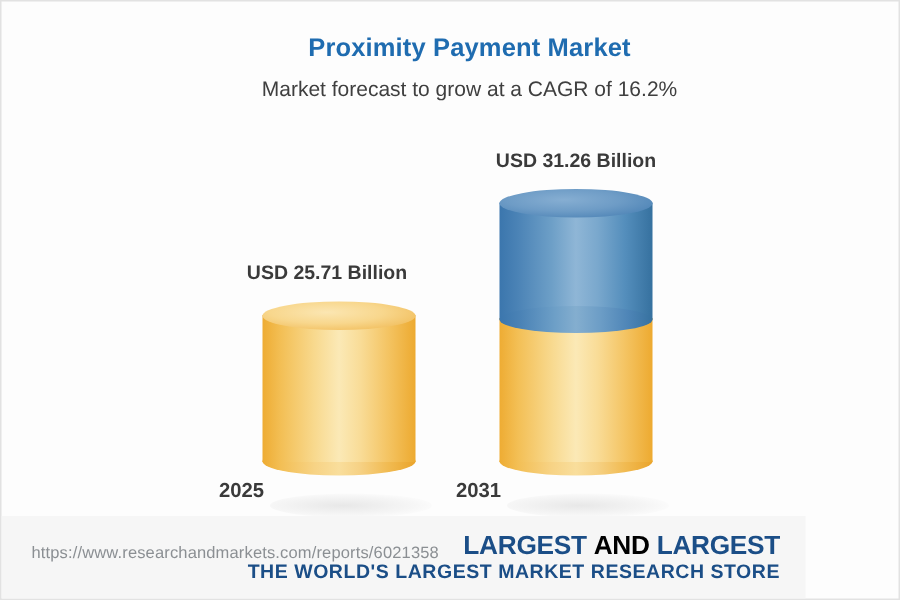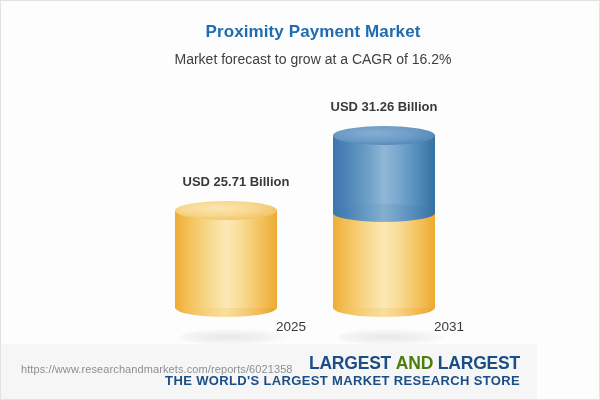--- a/index.html
+++ b/index.html
@@ -66,30 +66,30 @@
   
   .value-label {
     position: absolute;
     width: 160px;
     text-align: center;
     font-size: 13px;
     font-weight: bold;
     color: #3a3a3a;
     white-space: nowrap;
   }
-  .value-label.v2025 { left: 155px; top: 173px; }
+  .value-label.v2025 { left: 137px; top: 173px; }
   .value-label.v2029 { left: 303px; top: 98px; }
 
   
   .cat-label {
     position: absolute;
     width: 160px;
-    text-align: right;
+    text-align: left;
     font-size: 13.5px;
-    font-weight: normal;
+    font-weight: bold;
     color: #3a3a3a;
   }
   .cat-label.c2025 { left: 145px; top: 318px; }
   .cat-label.c2029 { left: 303px; top: 318px; }
 
   
   .cylinder {
     position: absolute;
     left: 29px;          
     width: 102px;
@@ -198,21 +198,21 @@
     text-align: right;
   }
   .logo-wordmark {
     font-size: 17.5px;
     font-weight: bold;
     color: #1b4e87;
     letter-spacing: -0.2px;
     line-height: 20px;
     white-space: nowrap;
   }
-  .logo-and { color: #4d7c0f; }
+  .logo-and { color: #000000; }
   .logo-tagline {
     font-size: 13px;
     font-weight: bold;
     color: #1b4e87;
     letter-spacing: 0.36px;
     line-height: 12px;
     white-space: nowrap;
     margin-top: 2px;
   }
 </style>

